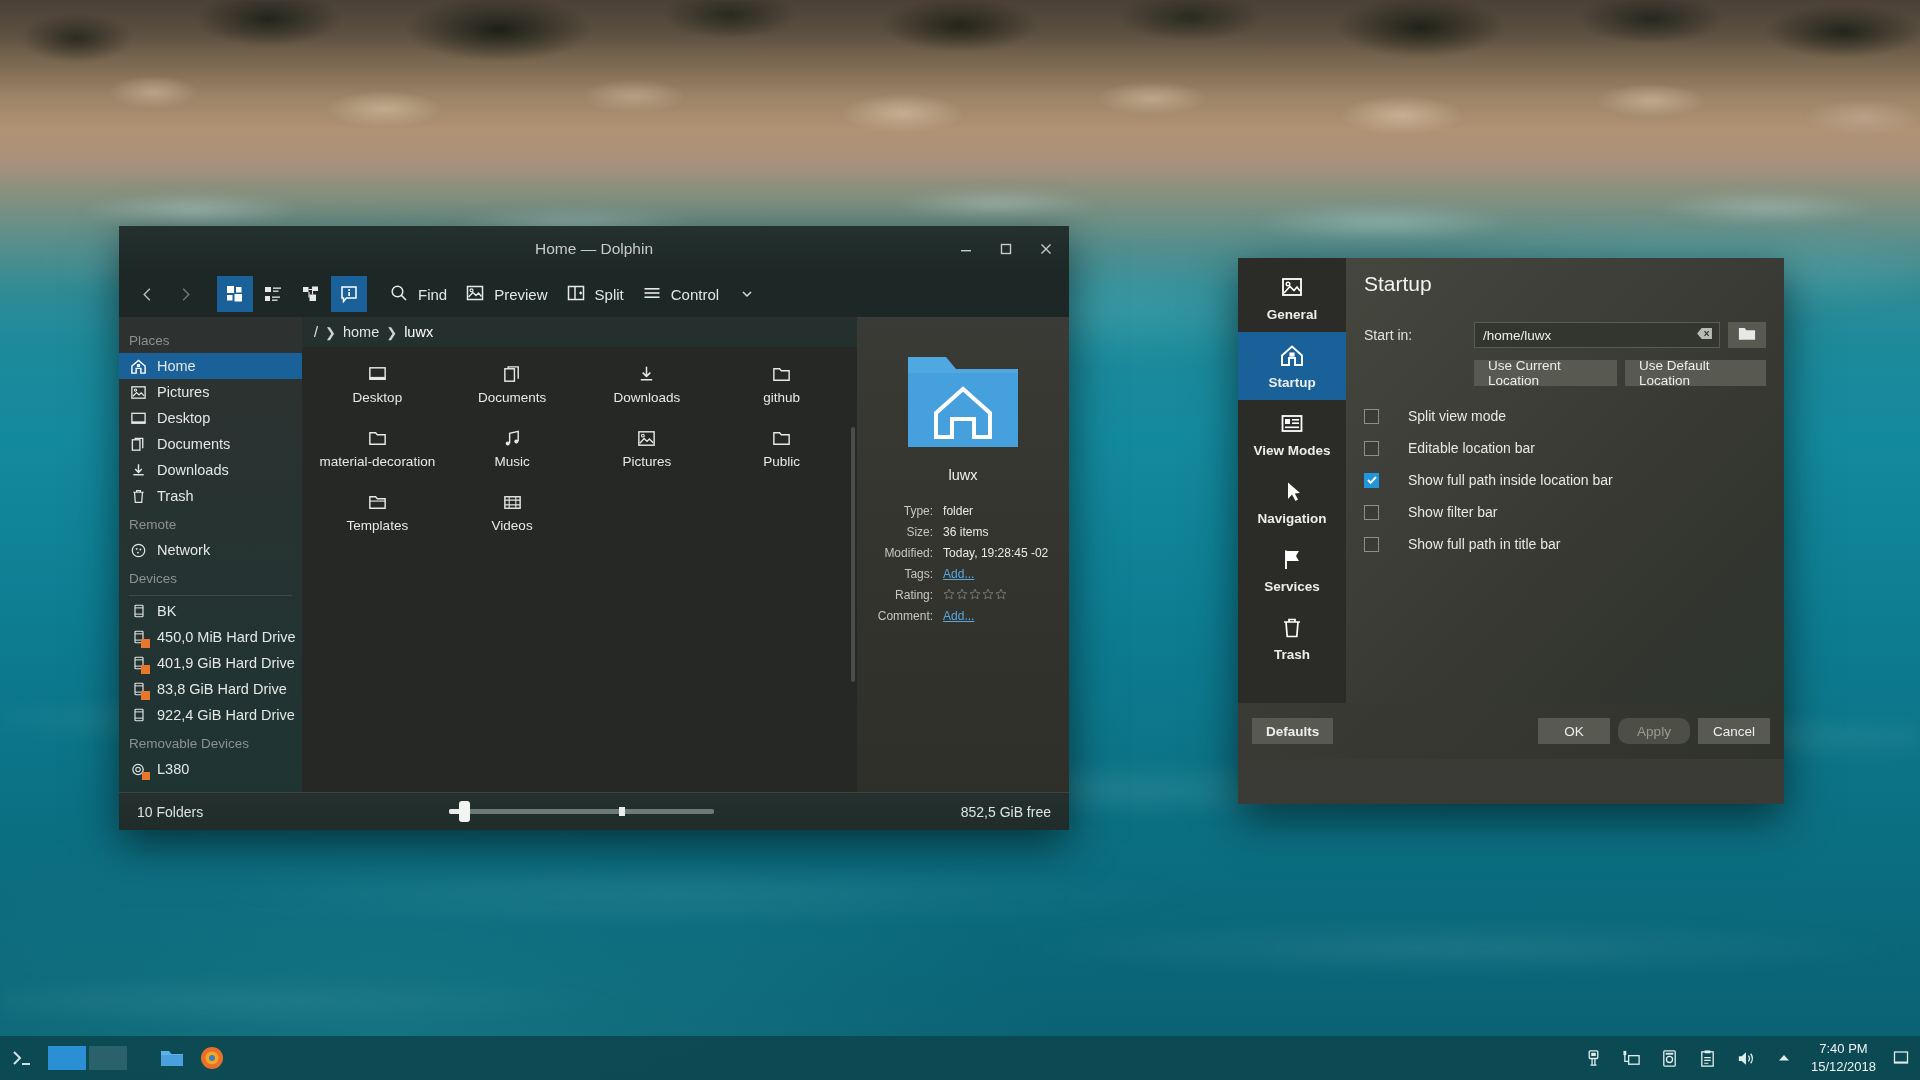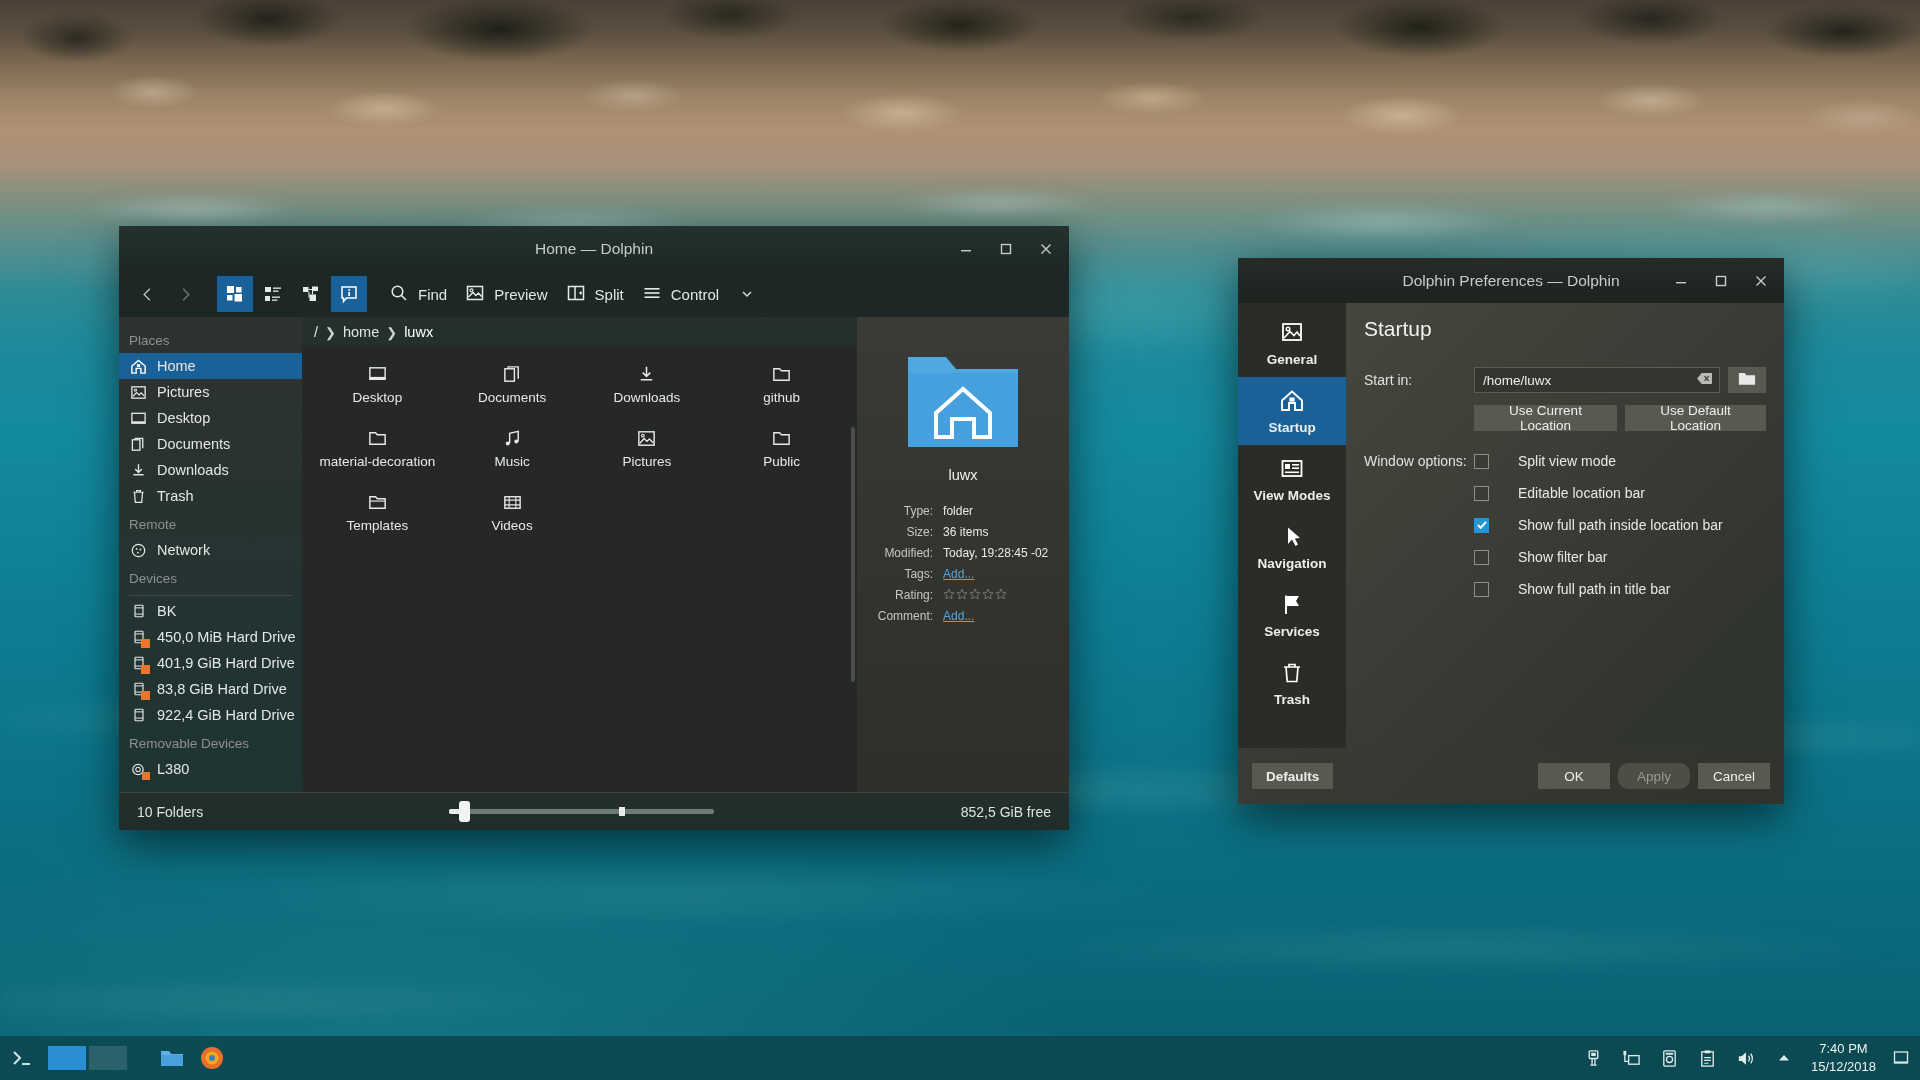--- a/index.html
+++ b/index.html
@@ -165,21 +165,21 @@
     flex:1; height:26px; background:#33352f; border:1px solid #5a5c53;
     display:flex; align-items:center; padding:0 6px 0 8px; color:#eceeec; font-size:13.5px;
   }
   .path-input .val { flex:1; }
   .icon-btn-sq { width:38px; height:26px; background:#585a51; display:flex; align-items:center; justify-content:center; margin-left:8px; cursor:default; }
   .btn {
     background:#585a51; color:#eceeec; font-size:13.5px; height:26px;
     display:flex; align-items:center; justify-content:center; padding:0 14px; cursor:default;
   }
   .btn.disabled { color:#9a9c94; background:#4d4f47; }
-  .loc-btns { display:flex; gap:8px; margin:0 0 22px 110px;text-align:center; }
+  .loc-btns { display:flex; gap:8px; margin:0 0 22px 110px; }
   .opt-row { display:flex; align-items:center; gap:29px; margin-bottom:16px; }
   .cb { width:15px; height:15px; border:1px solid #8d8f87; background:#3a3b36; flex-shrink:0; }
   .cb.checked { background:#2196d9; border-color:#2196d9; display:flex; align-items:center; justify-content:center; }
   .opt-lbl { color:#e6e9e6; font-size:14px; }
   .win-opts-label { color:#dfe2df; font-size:14px; width:110px; flex-shrink:0; padding-top:0; }
   .prefs-footer {
     height:56px; display:flex; align-items:center; padding:0 14px; gap:8px;
     background:linear-gradient(135deg,#3a3b34,#30322c);
   }
   .footer-spacer { flex:1; }
@@ -637,40 +637,20 @@
         <div class="zoom-fill"></div>
         <div class="zoom-tick"></div>
         <div class="zoom-handle"></div>
       </div>
     </div>
     <span>852,5 GiB free</span>
   </div>
 </div>
 
 <div class="window" id="prefs">
-  <div class="titlebar">
-    <span>Dolphin Preferences — Dolphin</span>
-    <div class="win-btns">
-      <div class="win-btn">
-        <svg width="16" height="16" viewBox="0 0 16 16">
-            <rect x="3" y="9" width="10" height="1.4" fill="#c8cbc9"></rect>
-          </svg>
-      </div>
-      <div class="win-btn">
-        <svg width="16" height="16" viewBox="0 0 16 16">
-            <rect x="3.5" y="3.5" width="9" height="9" fill="none" stroke="#c8cbc9" stroke-width="1.4"></rect>
-          </svg>
-      </div>
-      <div class="win-btn">
-        <svg width="16" height="16" viewBox="0 0 16 16">
-            <path d="M3.5 3.5 L12.5 12.5 M12.5 3.5 L3.5 12.5" stroke="#c8cbc9" stroke-width="1.4"></path>
-          </svg>
-      </div>
-    </div>
-  </div>
 
   <div class="prefs-body">
     <div class="prefs-nav">
       <div class="nav-item">
         <svg width="26" height="26" viewBox="0 0 26 26">
             <rect x="4" y="4" width="18" height="16" fill="none" stroke="#fff" stroke-width="1.8"></rect>
             <circle cx="9" cy="9" r="1.8" fill="none" stroke="#fff" stroke-width="1.4"></circle>
             <path d="M5 18 L11 11.5 L15 15.5 L18 12 L21 16" fill="none" stroke="#fff" stroke-width="1.7"></path>
           </svg>
         <span>General</span>
@@ -735,21 +715,20 @@
           </span>
         </div>
       </div>
 
       <div class="loc-btns">
         <div class="btn">Use Current Location</div>
         <div class="btn">Use Default Location</div>
       </div>
 
       <div style="display:flex;">
-        <span class="win-opts-label">Window options:</span>
         <div style="flex:1;">
           <div class="opt-row">
             <span class="cb"></span>
             <span class="opt-lbl">Split view mode</span>
           </div>
           <div class="opt-row">
             <span class="cb"></span>
             <span class="opt-lbl">Editable location bar</span>
           </div>
           <div class="opt-row">

